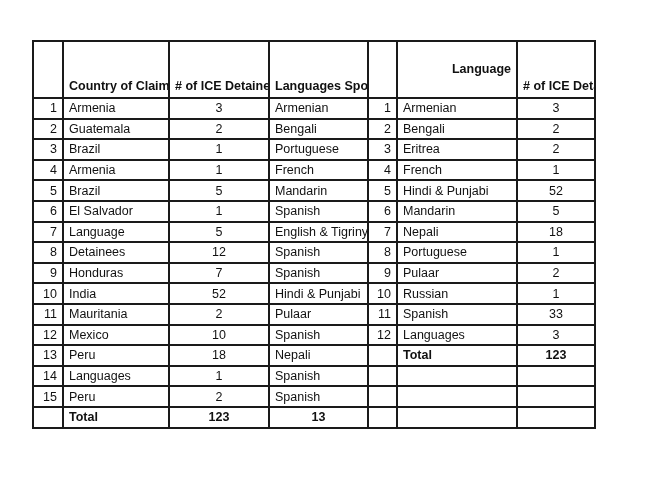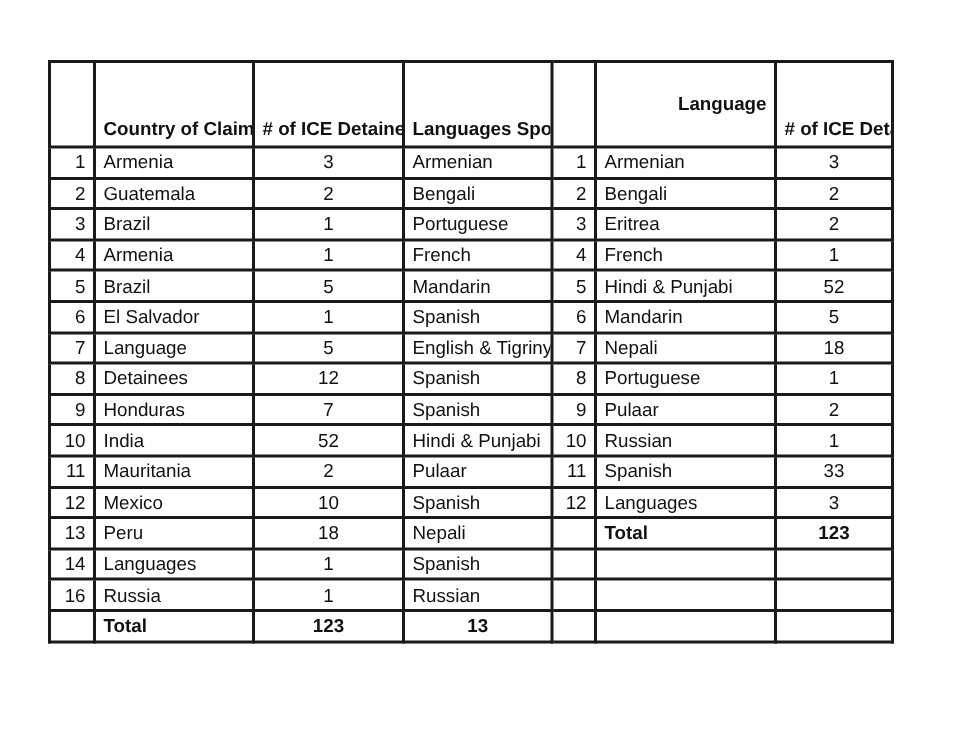--- a/index.html
+++ b/index.html
@@ -163,24 +163,24 @@
       <tr>
         <td class="num">14</td>
         <td>Languages</td>
         <td class="ctr">1</td>
         <td>Spanish</td>
         <td></td>
         <td></td>
         <td></td>
       </tr>
       <tr>
-        <td class="num">16</td>
-        <td>Russia</td>
-        <td class="ctr">1</td>
-        <td>Russian</td>
+        <td class="num">15</td>
+        <td>Peru</td>
+        <td class="ctr">2</td>
+        <td>Spanish</td>
         <td></td>
         <td></td>
         <td></td>
       </tr>
       <tr>
         <td></td>
         <td class="bold">Total</td>
         <td class="ctr bold">123</td>
         <td class="ctr bold">13</td>
         <td></td>

